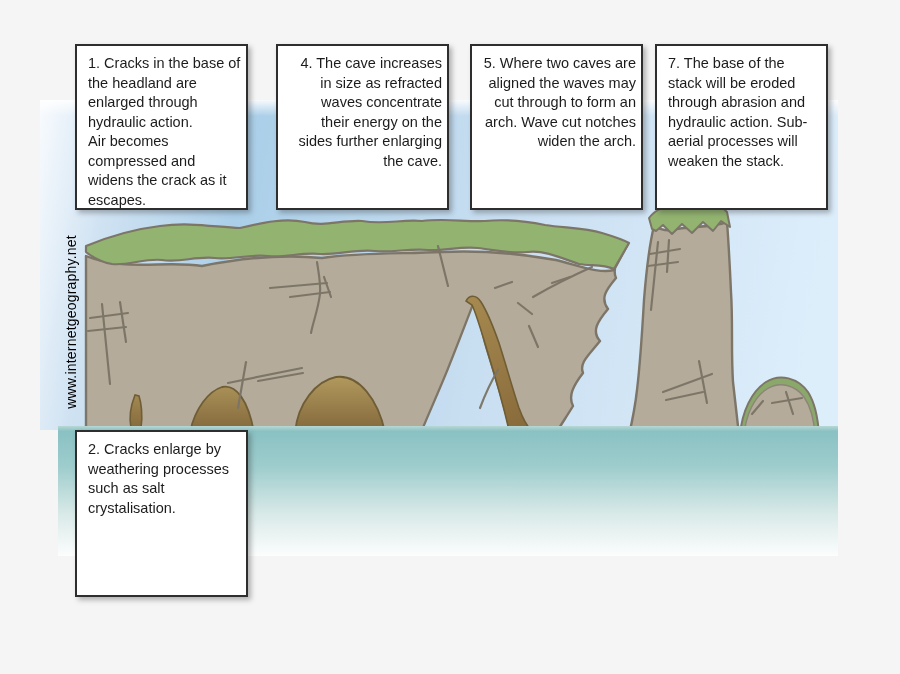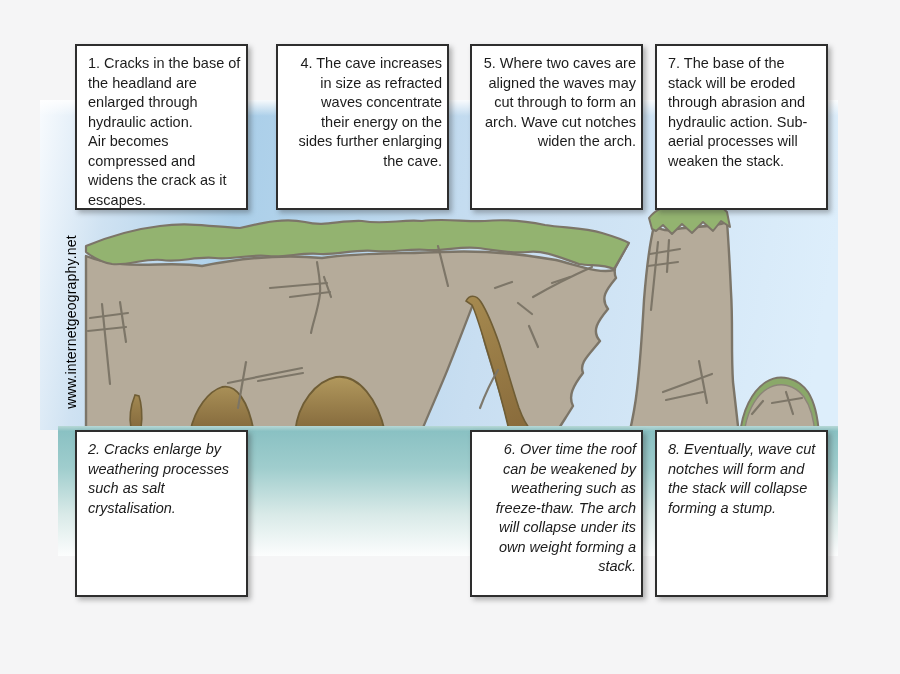--- a/index.html
+++ b/index.html
@@ -27,21 +27,21 @@
   .step-box{
     position:absolute;width:173px;
     background:var(--c-box_bg);
     border:2px solid var(--c-box_border);
     box-shadow:3px 3px 5px rgba(50,50,50,.35);
     padding:8px 5px 8px 11px;
     font-size:14.5px;line-height:19.5px;color:var(--c-text);
     white-space:pre-line;
   }
   .row-top{top:44px;height:166px;}
-  .row-bottom{top:430px;height:167px;font-style:italic;}
+  .row-bottom{top:430px;height:167px;}
   .col-1{left:75px;}
   .col-2{left:276px;text-align:right;}
   .col-3{left:470px;text-align:right;}
   .col-4{left:635px;margin-left:20px;}
 </style>
 </head>
 <body>
 
 <div class="page">
 
@@ -201,16 +201,14 @@
 
   <div class="watermark">www.internetgeography.net</div>
 
   <div class="step-box row-top col-1">1. Cracks in the base of the headland are enlarged through hydraulic action.
 Air becomes compressed and widens the crack as it escapes.</div>
   <div class="step-box row-top col-2">4. The cave increases in size as refracted waves concentrate their energy on the sides further enlarging the cave.</div>
   <div class="step-box row-top col-3">5. Where two caves are aligned the waves may cut through to form an arch. Wave cut notches widen the arch.</div>
   <div class="step-box row-top col-4">7. The base of the stack will be eroded through abrasion and hydraulic action. Sub-aerial processes will weaken the stack.</div>
 
   <div class="step-box row-bottom col-1">2. Cracks enlarge by weathering processes such as salt crystalisation.</div>
-  <div class="step-box row-bottom col-3">6. Over time the roof can be weakened by weathering such as freeze-thaw. The arch will collapse under its own weight forming a stack.</div>
-  <div class="step-box row-bottom col-4">8. Eventually, wave cut notches will form and the stack will collapse forming a stump.</div>
 
 </div>
 
 </body></html>

